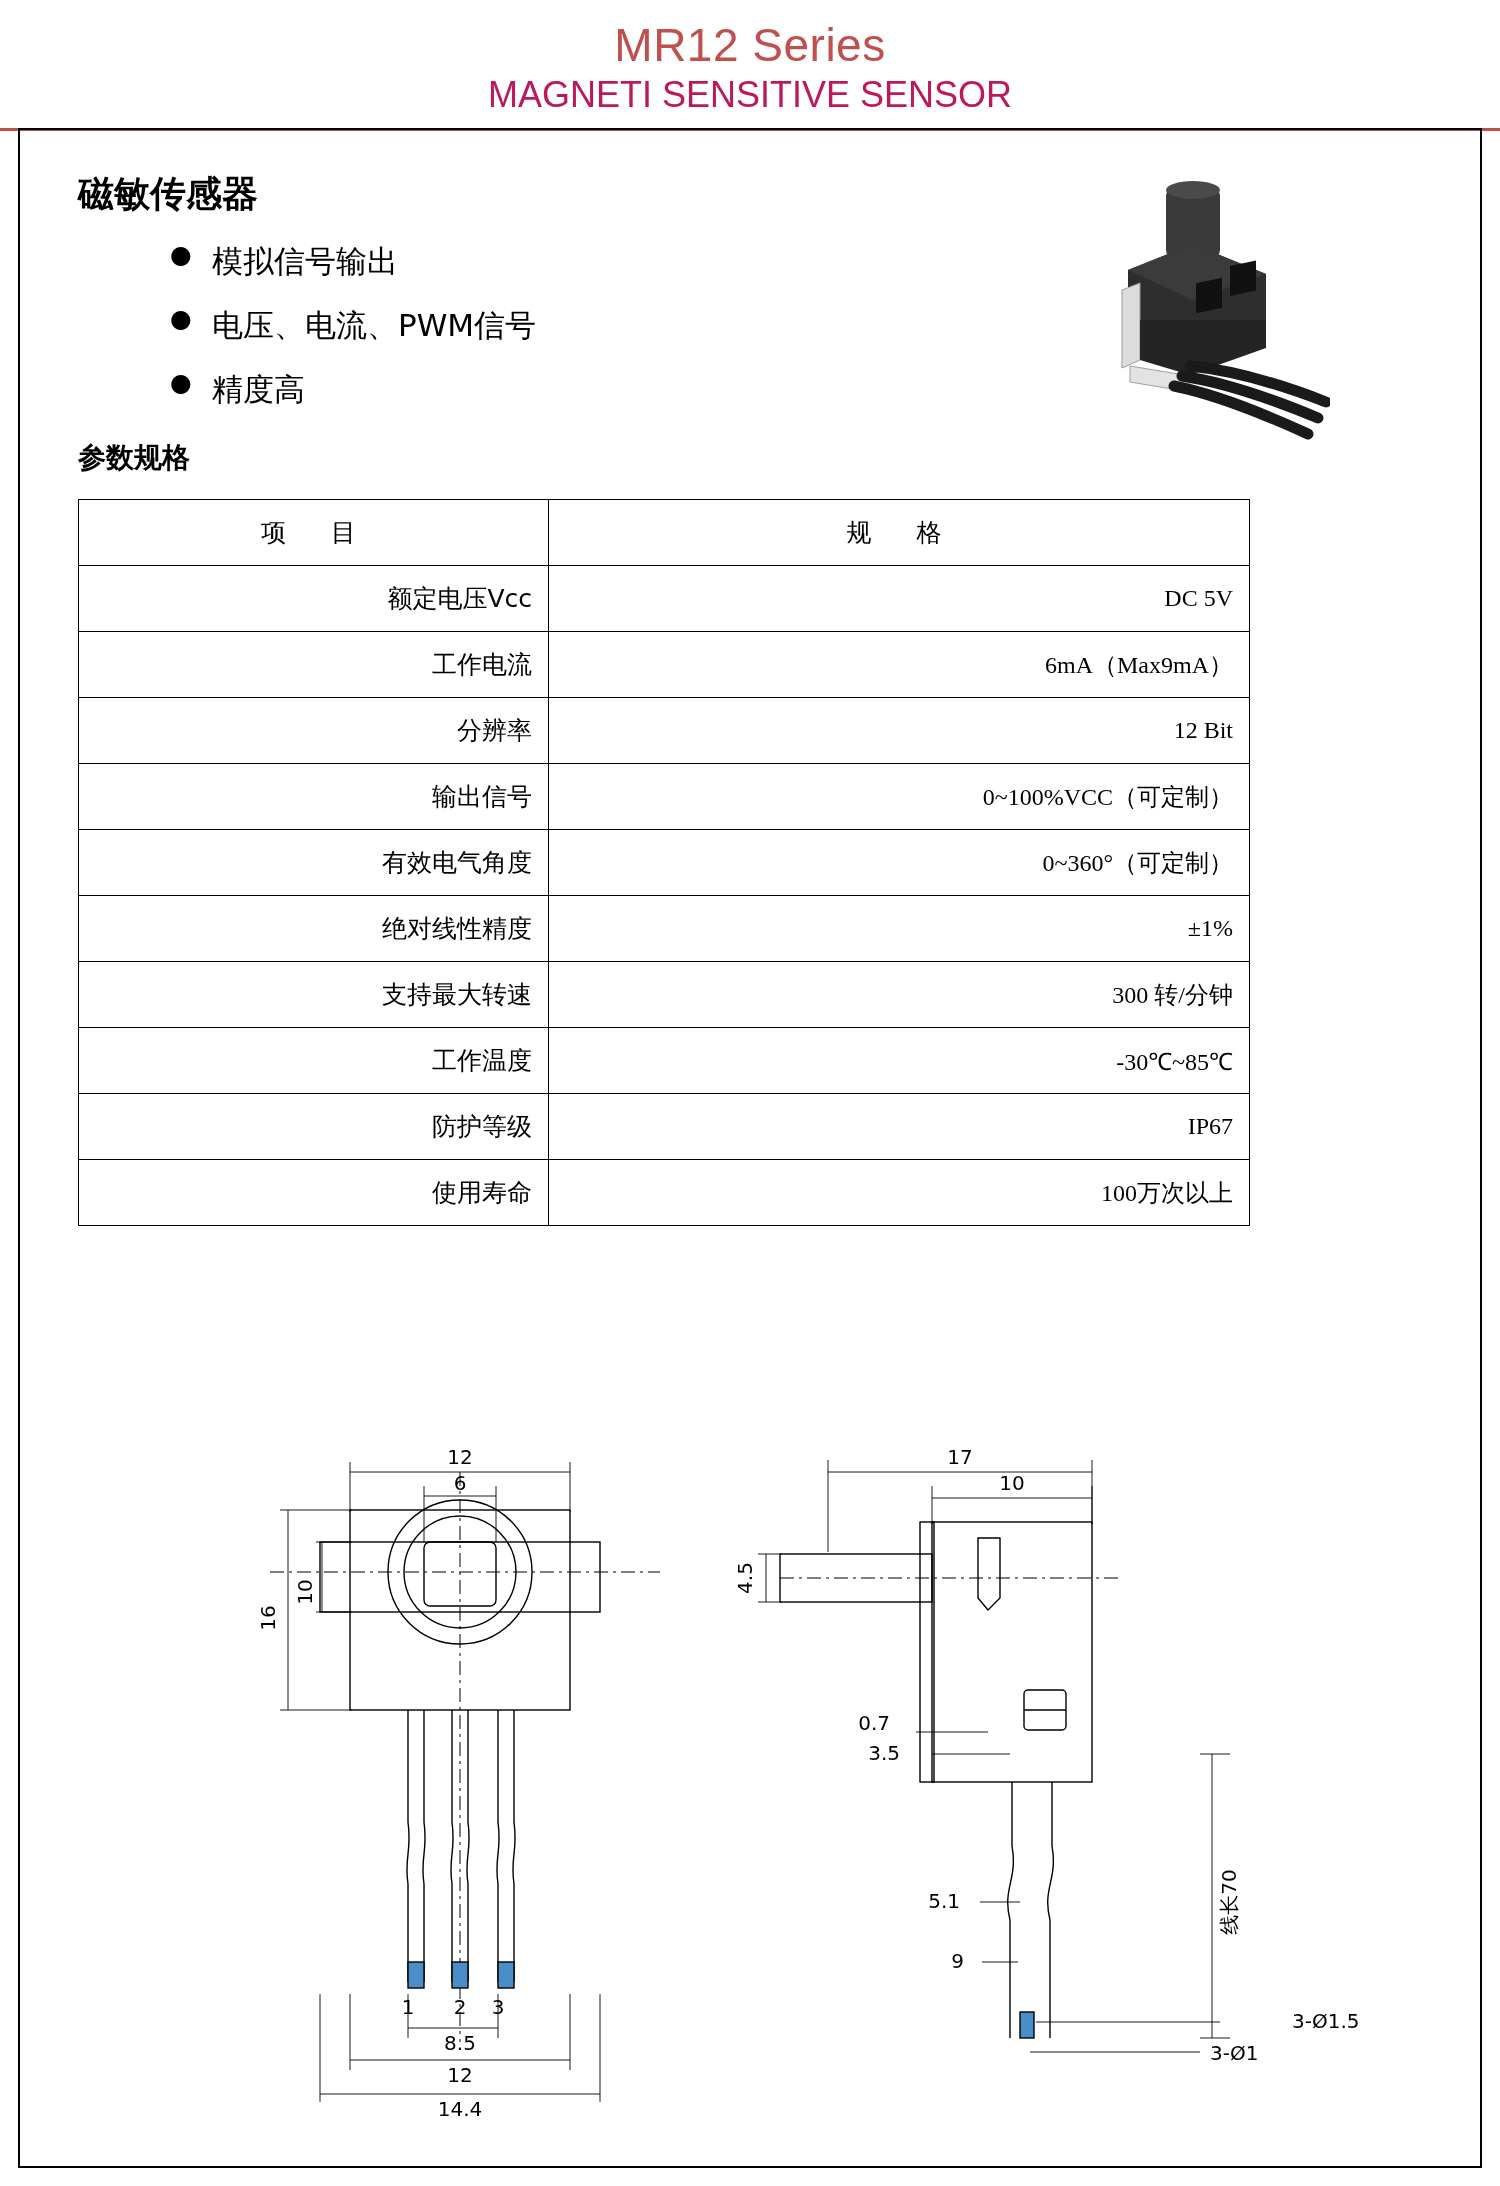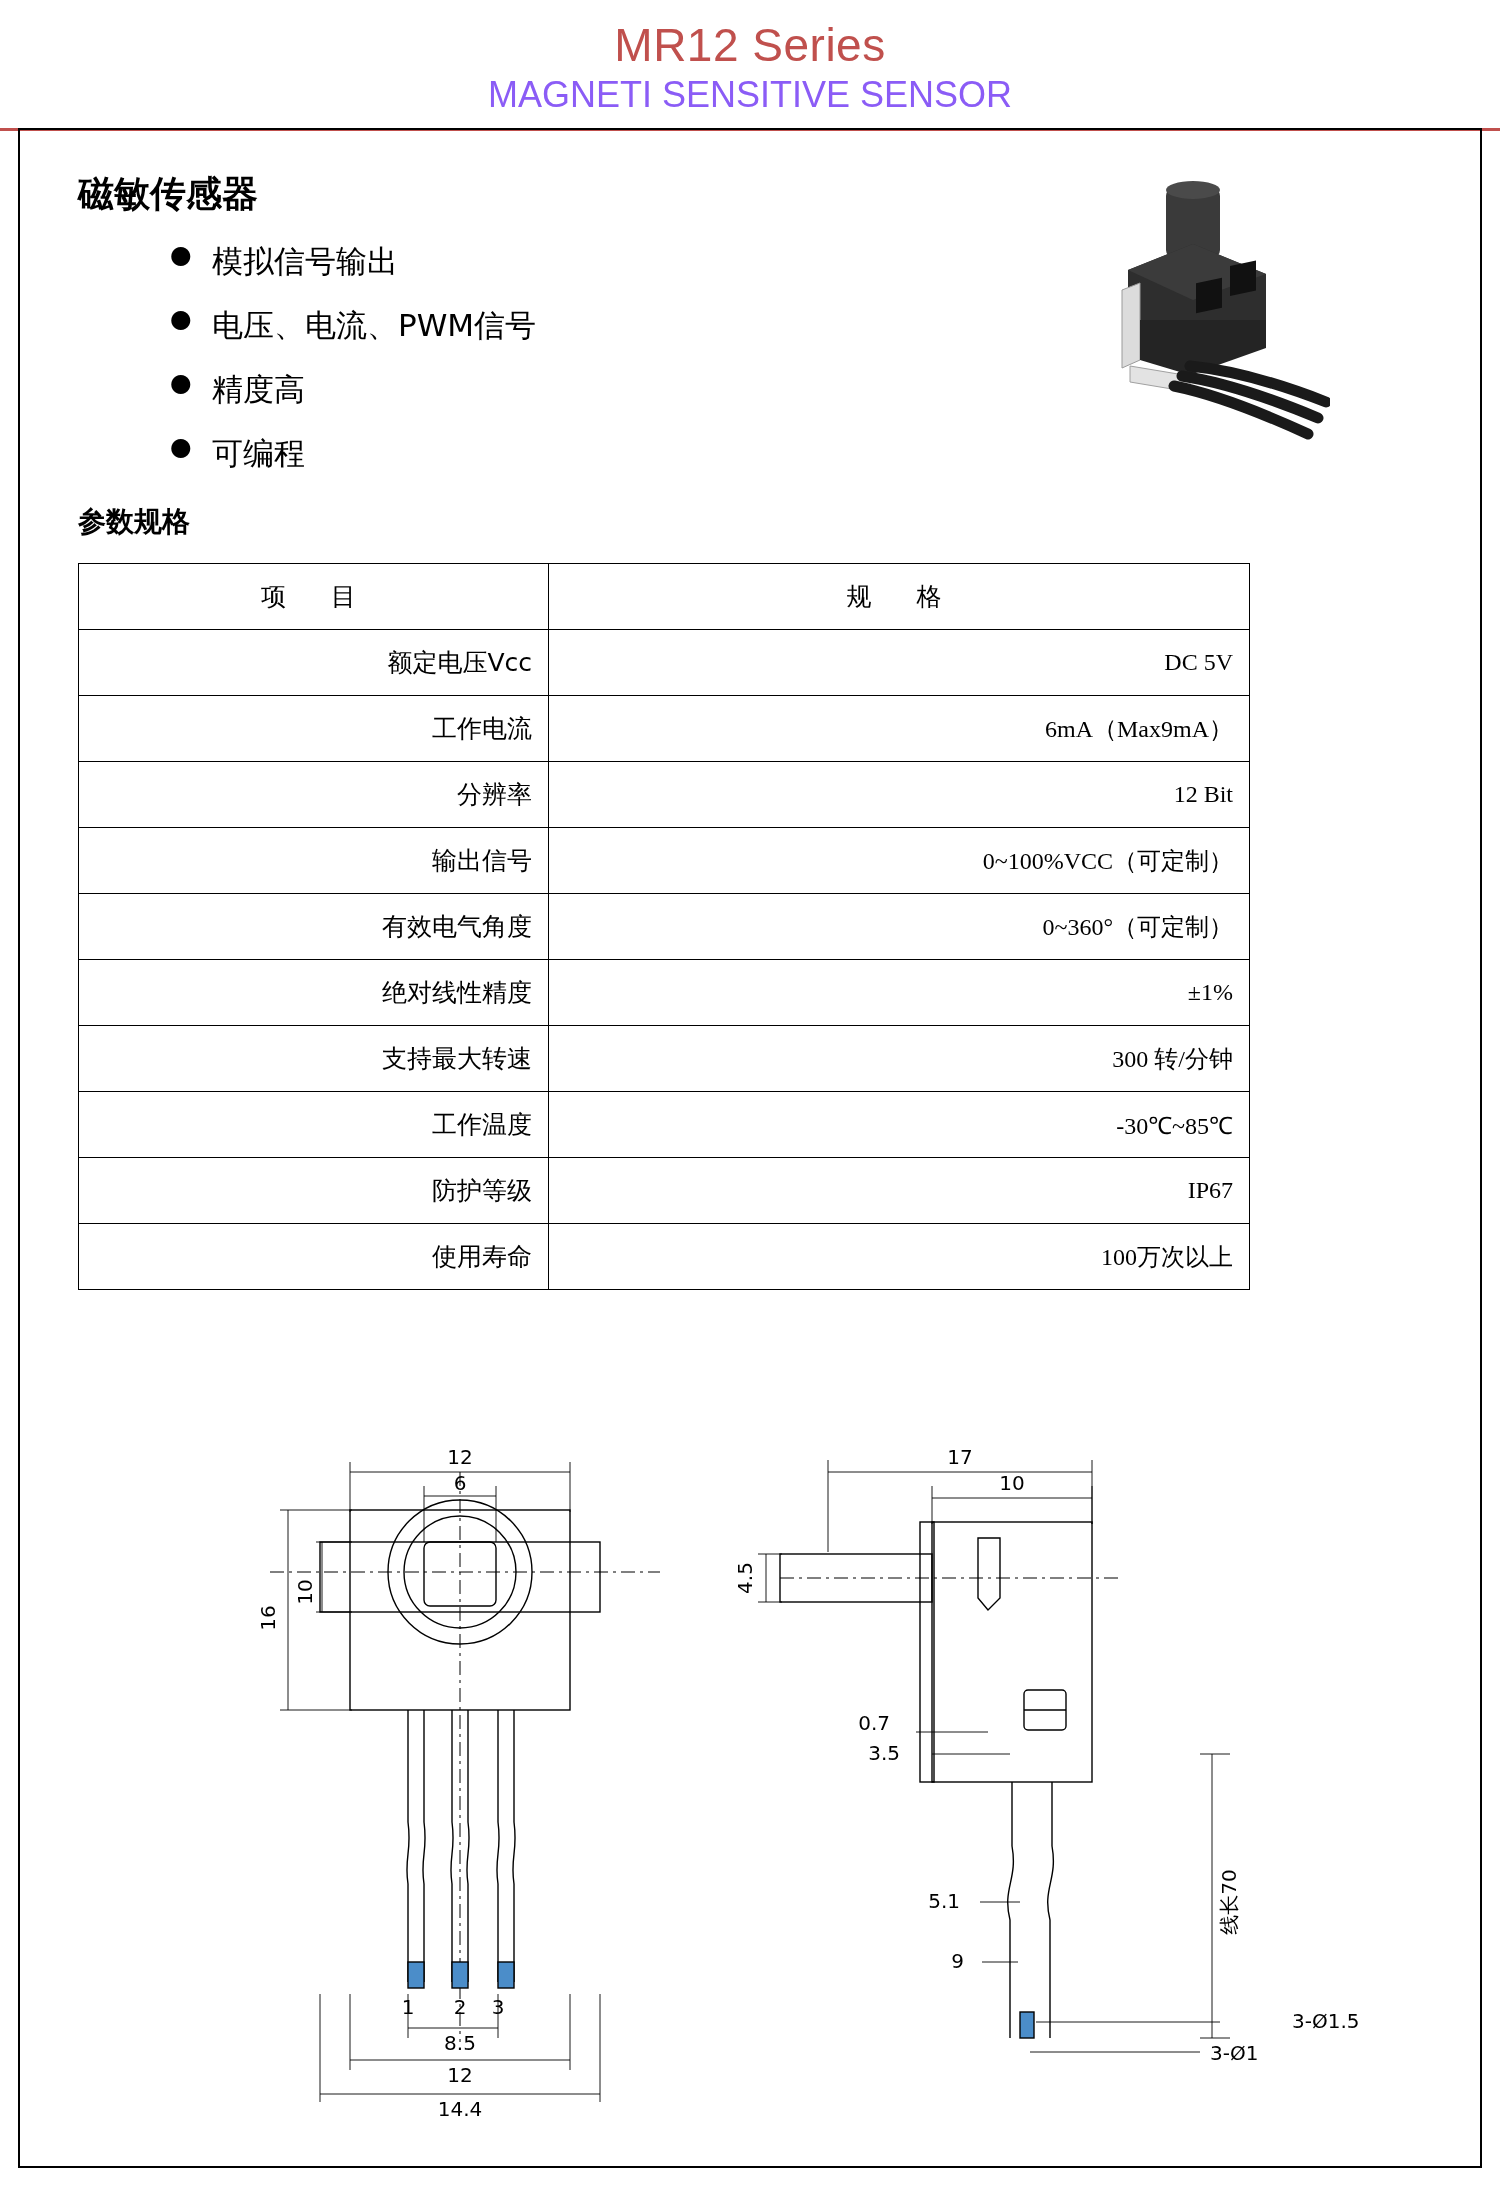--- a/index.html
+++ b/index.html
@@ -27,21 +27,21 @@
     padding-bottom: 6px;
   }
   .header .title {
     font-size: 46px;
     color: #c0504d;
     letter-spacing: 0.5px;
     line-height: 1.1;
   }
   .header .subtitle {
     font-size: 36px;
-    color: #8b5cf6;
+    color: #be185d;
     line-height: 1.2;
     margin-top: 2px;
   }
   .header-rule {
     border-top: 3px solid #c0504d;
     margin: 6px 0 0 0;
   }
   
   .frame {
     position: absolute;
@@ -158,21 +158,20 @@
 
   <div class="frame">
     <div class="inner">
 
       <div class="h-cn">磁敏传感器</div>
 
       <ul class="bullets">
         <li>模拟信号输出</li>
         <li>电压、电流、PWM信号</li>
         <li>精度高</li>
-        <li>可编程</li>
       </ul>
 
       <div class="photo">
         <svg width="260" height="280" viewBox="0 0 260 280">
 
           <rect x="96" y="18" width="54" height="70" rx="8" fill="#3a3a3a"></rect>
           <ellipse cx="123" cy="20" rx="27" ry="9" fill="#4a4a4a"></ellipse>
 
           <path d="M58 100 L123 74 L196 104 L196 150 L123 178 L58 150 Z" fill="#2e2e2e"></path>
           <path d="M58 100 L123 74 L196 104 L123 130 Z" fill="#3b3b3b"></path>

